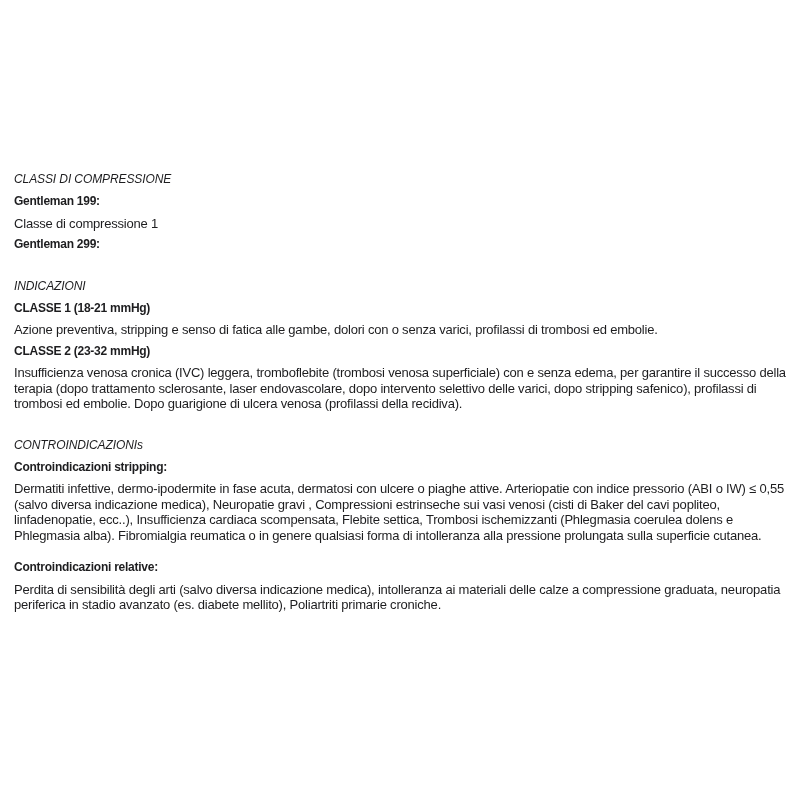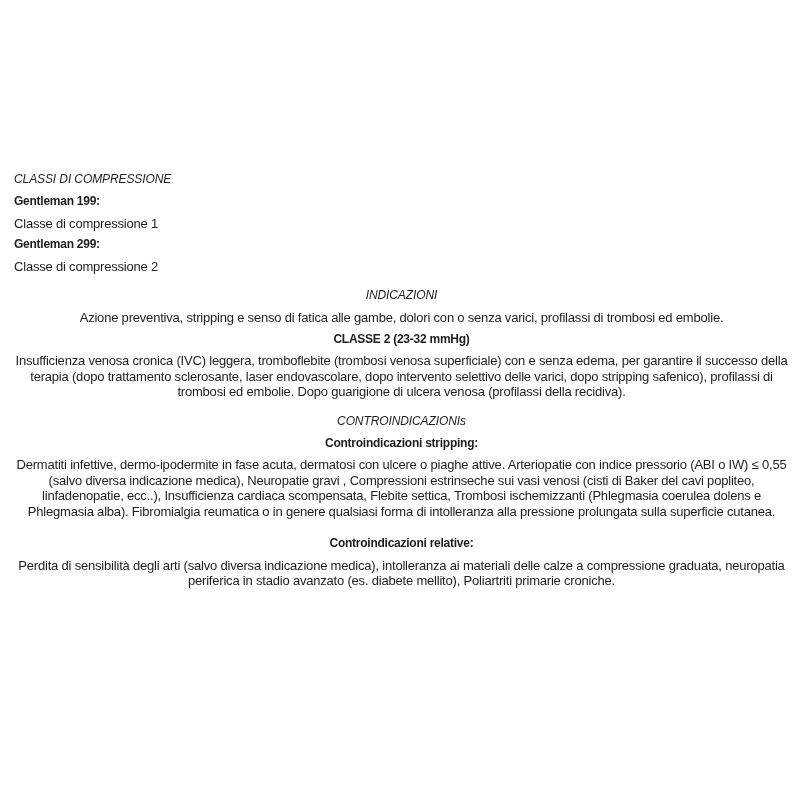--- a/index.html
+++ b/index.html
@@ -17,22 +17,21 @@
     .page {
       box-sizing: border-box;
       width: 684px;
       height: 800px;
       padding: 172px 11px 0 14px;
     }
     .content {
       width: 775px;
     }
     .section + .section {
-      margin-top: 14px;
-      text-align: center;
+      margin-top: 26px;
     }
     .sec-heading {
       font-size: 12px;
       font-style: italic;
       font-weight: 400;
       line-height: 15px;
       letter-spacing: -0.1px;
       margin: 0 0 7px 0;
       text-transform: none;
     }
@@ -55,25 +54,25 @@
 <body>
 
 <div class="page">
   <div class="content">
 
     <div class="section">
       <h2 class="sec-heading">CLASSI DI COMPRESSIONE</h2>
       <p class="bold">Gentleman 199:</p>
       <p>Classe di compressione 1</p>
       <p class="bold">Gentleman 299:</p>
-      <p>Classe di compressione 2</p>
     </div>
 
     <div class="section">
       <h2 class="sec-heading">INDICAZIONI</h2>
+      <p class="bold">CLASSE 1 (18-21 mmHg)</p>
       <p>Azione preventiva, stripping e senso di fatica alle gambe, dolori con o senza varici, profilassi di trombosi ed embolie.</p>
       <p class="bold">CLASSE 2 (23-32 mmHg)</p>
       <p>Insufficienza venosa cronica (IVC) leggera, tromboflebite (trombosi venosa superficiale) con e senza edema, per garantire il successo della terapia (dopo trattamento sclerosante, laser endovascolare, dopo intervento selettivo delle varici, dopo stripping safenico), profilassi di trombosi ed embolie. Dopo guarigione di ulcera venosa (profilassi della recidiva).</p>
     </div>
 
     <div class="section">
       <h2 class="sec-heading">CONTROINDICAZIONIs</h2>
       <p class="bold">Controindicazioni stripping:</p>
       <p>Dermatiti infettive, dermo-ipodermite in fase acuta, dermatosi con ulcere o piaghe attive. Arteriopatie con indice pressorio (ABI o IW) ≤ 0,55 (salvo diversa indicazione medica), Neuropatie gravi , Compressioni estrinseche sui vasi venosi (cisti di Baker del cavi popliteo, linfadenopatie, ecc..), Insufficienza cardiaca scompensata, Flebite settica, Trombosi ischemizzanti (Phlegmasia coerulea dolens e Phlegmasia alba). Fibromialgia reumatica o in genere qualsiasi forma di intolleranza alla pressione prolungata sulla superficie cutanea.</p>
       <p class="bold spaced-top">Controindicazioni relative:</p>

